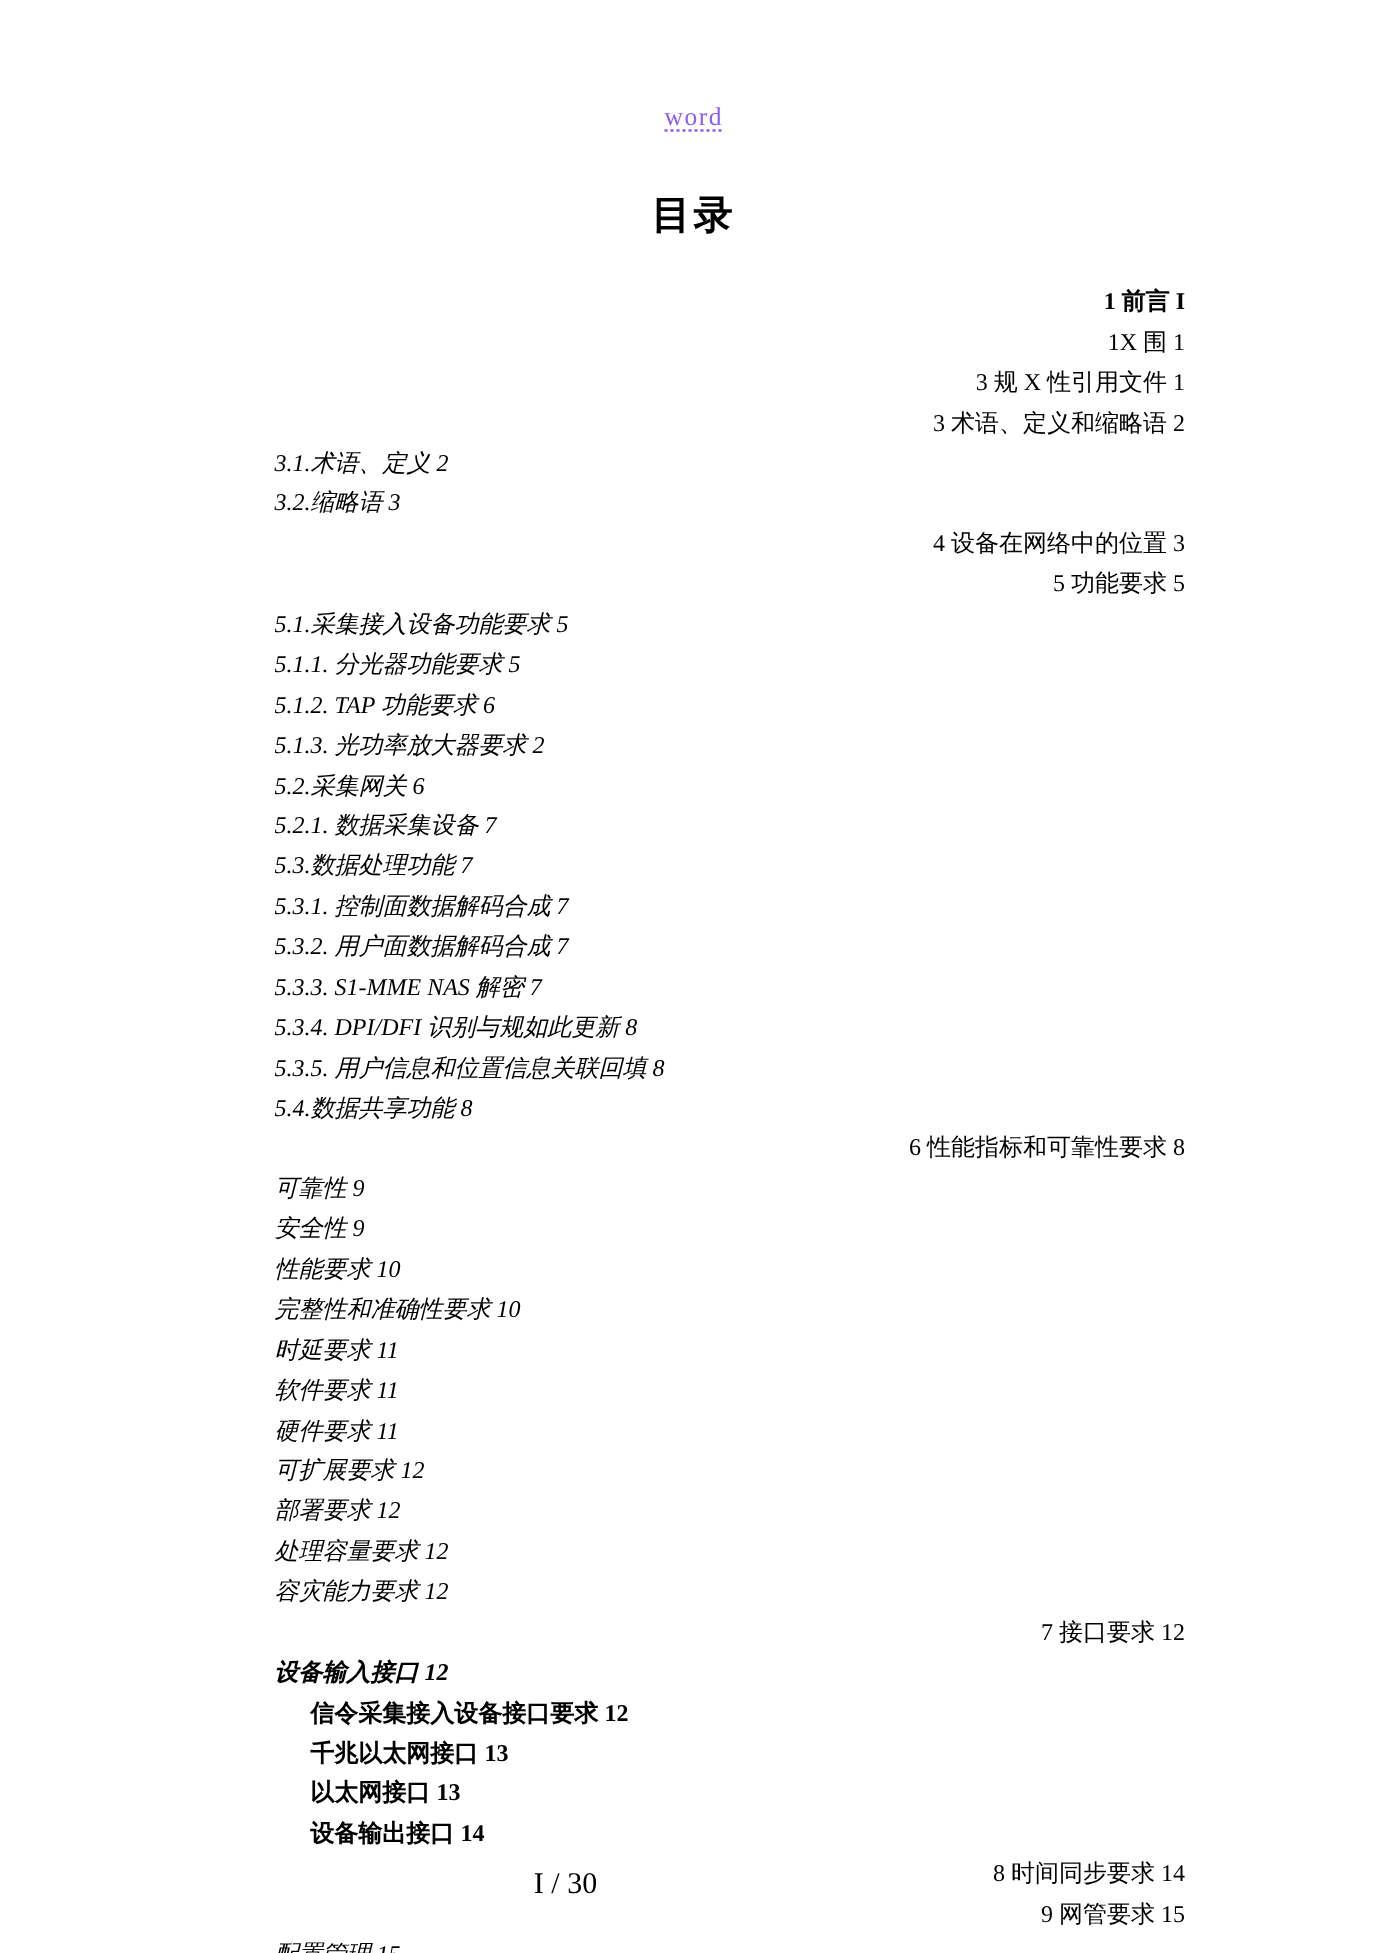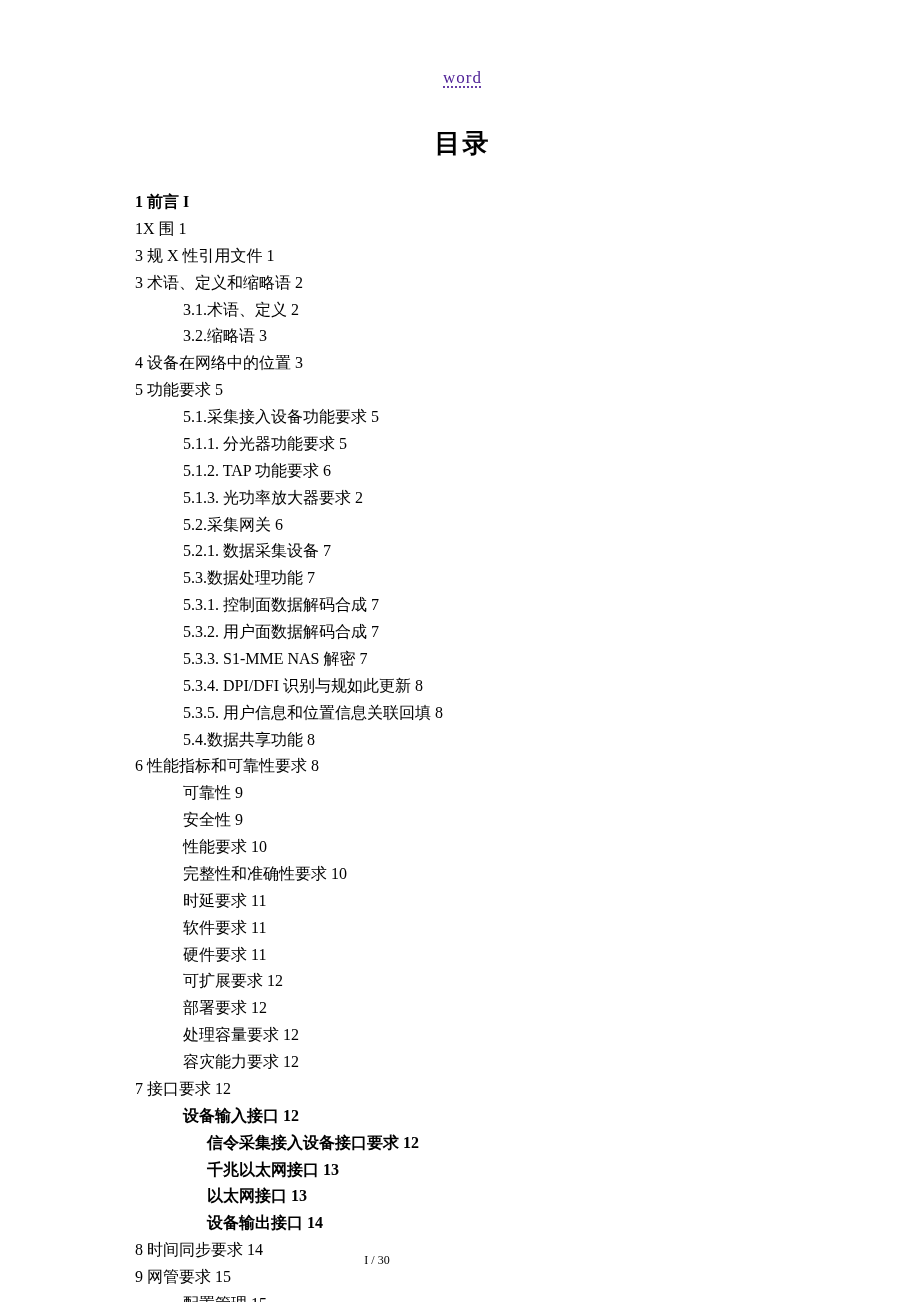--- a/index.html
+++ b/index.html
@@ -14,49 +14,49 @@
     box-sizing: border-box;
     position: relative;
   }
   .page {
     padding: 68px 130px 0 135px;
     box-sizing: border-box;
   }
   .top-label {
     text-align: center;
     font-size: 17px;
-    color: #4c1d95;
+    color: #8b5cf6;
     text-decoration: underline;
     text-decoration-style: dotted;
     text-underline-offset: 4px;
     letter-spacing: 1px;
     margin-bottom: 38px;
   }
   .doc-title {
     text-align: center;
     font-size: 26px;
     font-weight: bold;
     letter-spacing: 2px;
     margin-bottom: 28px;
   }
   .toc-list {
     line-height: 1.68;
     font-size: 16px;
   }
-  .lvl0 { padding-left: 0; }
-  .lvl1 { padding-left: 48px; }
+  .lvl0 { padding-left: 0; text-align: right; }
+  .lvl1 { padding-left: 48px; font-style: italic; }
   .lvl2 { padding-left: 72px; }
   .bold { font-weight: bold; }
   .page-number {
     position: absolute;
     width: 754px;
     bottom: 34px;
     left: 0;
     text-align: center;
-    font-size: 12px;
+    font-size: 20px;
   }
 </style>
 </head>
 <body>
 
 <div class="page">
 
   <div class="top-label">word</div>
 
   <div class="doc-title">目录</div>

